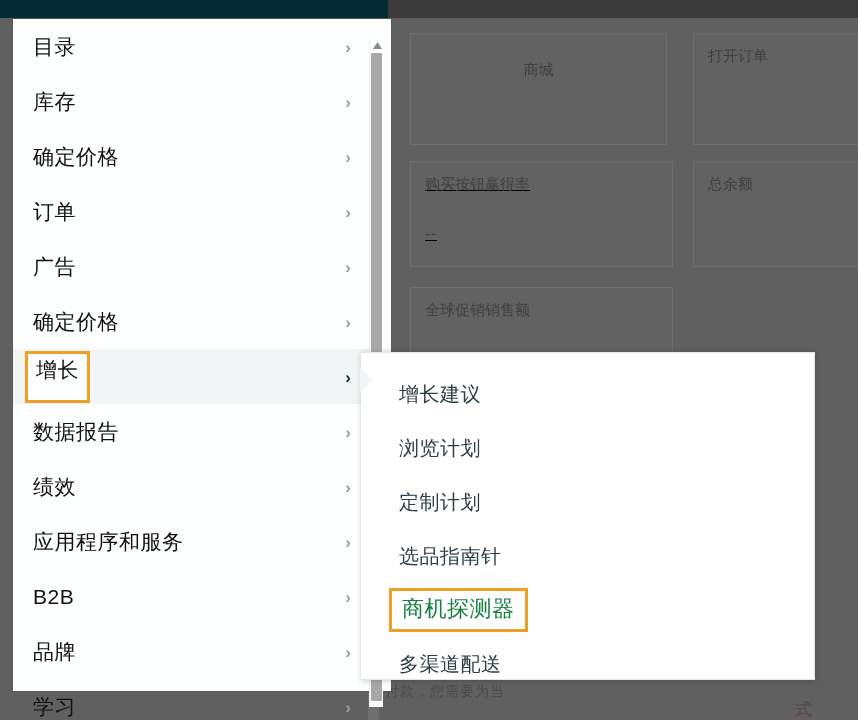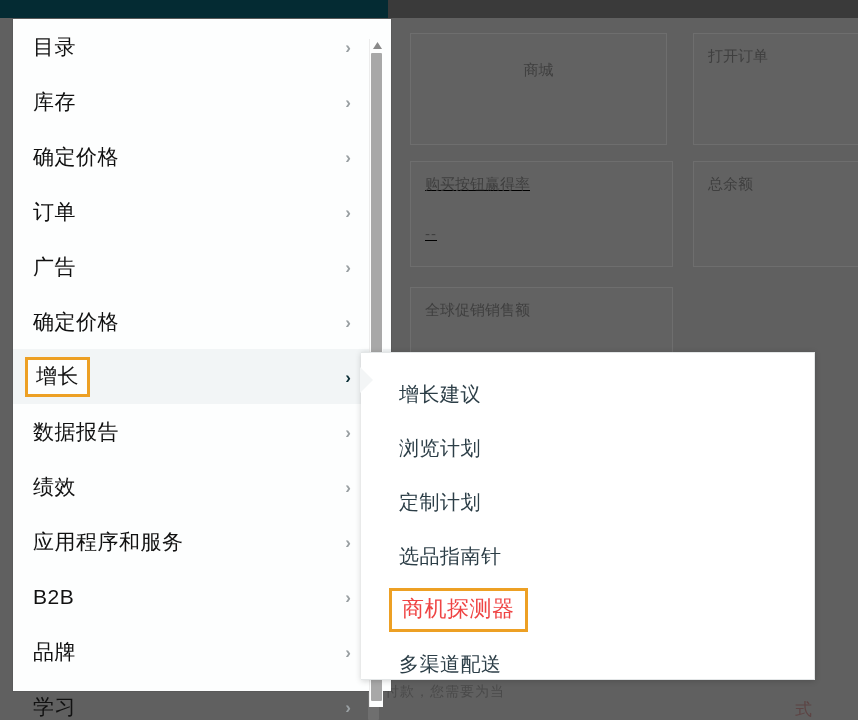--- a/index.html
+++ b/index.html
@@ -83,21 +83,21 @@
     position:absolute; right:40px; top:50%; transform:translateY(-50%);
     font-size:17px; color:#9aa0a3; font-weight:700;
     line-height:1;
   }
   .menu-row.active{
     background:#f2f5f6;
   }
   .menu-row.active .chev{ color:#0b2e36; }
   .menu-row.active .label{
     border:3px solid #eda024;
-    padding:2px 8px 4px 8px;
+    padding:2px 8px 16px 8px;
     margin-left:-8px;
     background:#fdfefe;
     position:relative; z-index:3;
   }
 
   
   #menu-scrollbar{
     position:absolute; right:8px; top:20px; width:14px; height:668px;
     background:#fdfefe; border-left:1px solid #ececec;
     z-index:5;
@@ -143,21 +143,21 @@
     cursor:pointer;
   }
   .submenu-row .slabel{
     font-size:20px; color:#2c3e47; letter-spacing:0.5px; white-space:nowrap;
   }
   .submenu-row.highlight .slabel{
     border:3px solid #eda024;
     padding:3px 10px 5px 10px;
     margin-left:-10px;
     font-size:22px;
-    color:#ef4444;
+    color:#15803d;
   }
 </style>
 </head>
 <body>
 
 <div id="app-background">
 
   <div id="app-topbar"></div>
   <div id="app-topbar-accent"></div>
 

